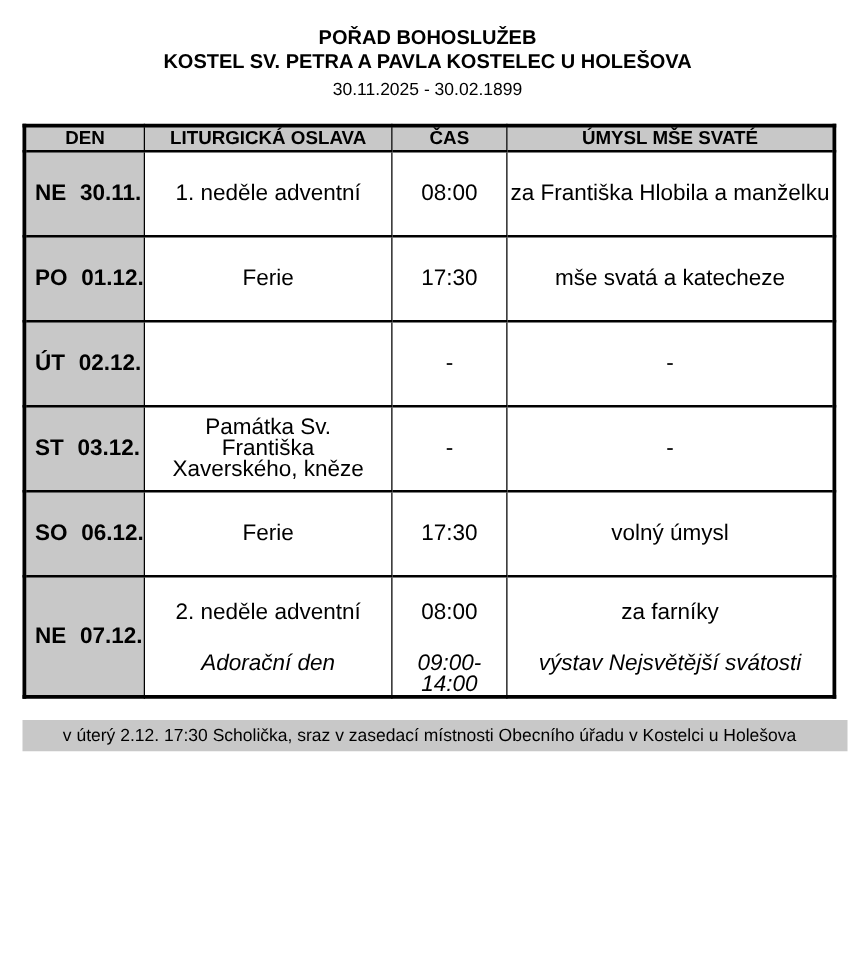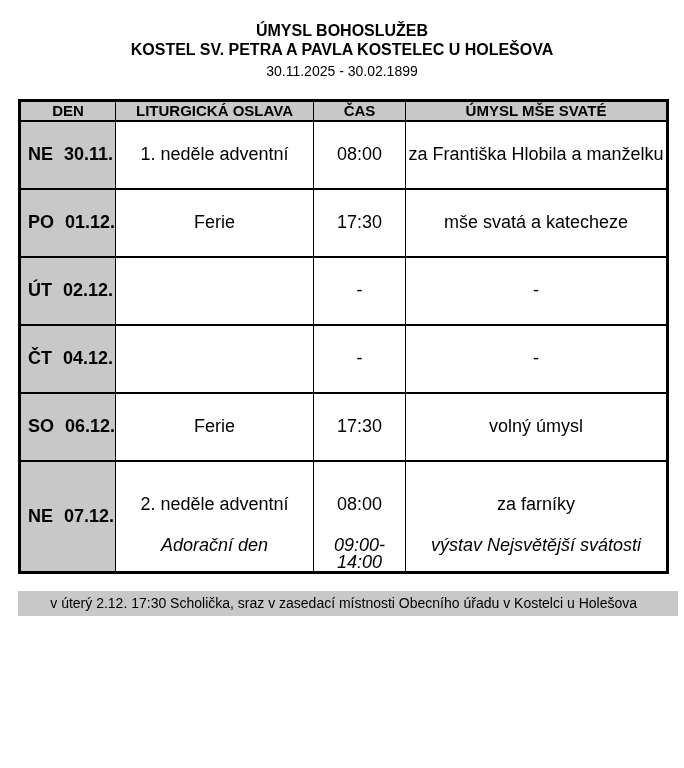--- a/index.html
+++ b/index.html
@@ -51,41 +51,41 @@
   td.day-cell {
     background: var(--cell-gray);
     font-weight: bold;
     text-align: left;
     padding-left: 7px;
     white-space: nowrap;
   }
   td.day-cell .date { margin-left: 11px; }
   td.cel-cell { padding: 0 9px; line-height: 17px; }
   td.stack-cell { vertical-align: top; }
-  .stack { padding-top: 34px; line-height: 17px; }
+  .stack { padding-top: 19px; line-height: 17px; }
   .stack .line2 { margin-top: 24px; font-style: italic; }
 
   .footer-note {
     margin: 17px 0 0 18px;
     width: 660px;
     background: var(--cell-gray);
     padding: 3px 7px;
     font-size: 14px;
     line-height: 19px;
     text-align: right;
   }
   .footer-note p { margin: 0; max-width: 612px; }
 </style>
 </head>
 <body>
 
 <div>
 
   <div class="titles">
-    <div class="title-main">ÚMYSL BOHOSLUŽEB</div>
+    <div class="title-main">POŘAD BOHOSLUŽEB</div>
     <div class="title-sub">KOSTEL SV. PETRA A PAVLA KOSTELEC U HOLEŠOVA</div>
     <div class="title-dates">30.11.2025 - 30.02.1899</div>
   </div>
 
   <table class="schedule">
     <colgroup>
       <col class="c-day">
         <col class="c-cel">
         <col class="c-time">
         <col class="c-int">
@@ -111,22 +111,22 @@
         <td>17:30</td>
         <td>mše svatá a katecheze</td>
       </tr>
       <tr class="data-row">
         <td class="day-cell"><span class="day">ÚT</span><span class="date">02.12.</span></td>
         <td class="cel-cell"></td>
         <td>-</td>
         <td>-</td>
       </tr>
       <tr class="data-row">
-        <td class="day-cell"><span class="day">ČT</span><span class="date">04.12.</span></td>
-        <td class="cel-cell"></td>
+        <td class="day-cell"><span class="day">ST</span><span class="date">03.12.</span></td>
+        <td class="cel-cell">Památka Sv. Františka Xaverského, kněze</td>
         <td>-</td>
         <td>-</td>
       </tr>
       <tr class="data-row">
         <td class="day-cell"><span class="day">SO</span><span class="date">06.12.</span></td>
         <td class="cel-cell">Ferie</td>
         <td>17:30</td>
         <td>volný úmysl</td>
       </tr>
       <tr class="data-row-tall">

